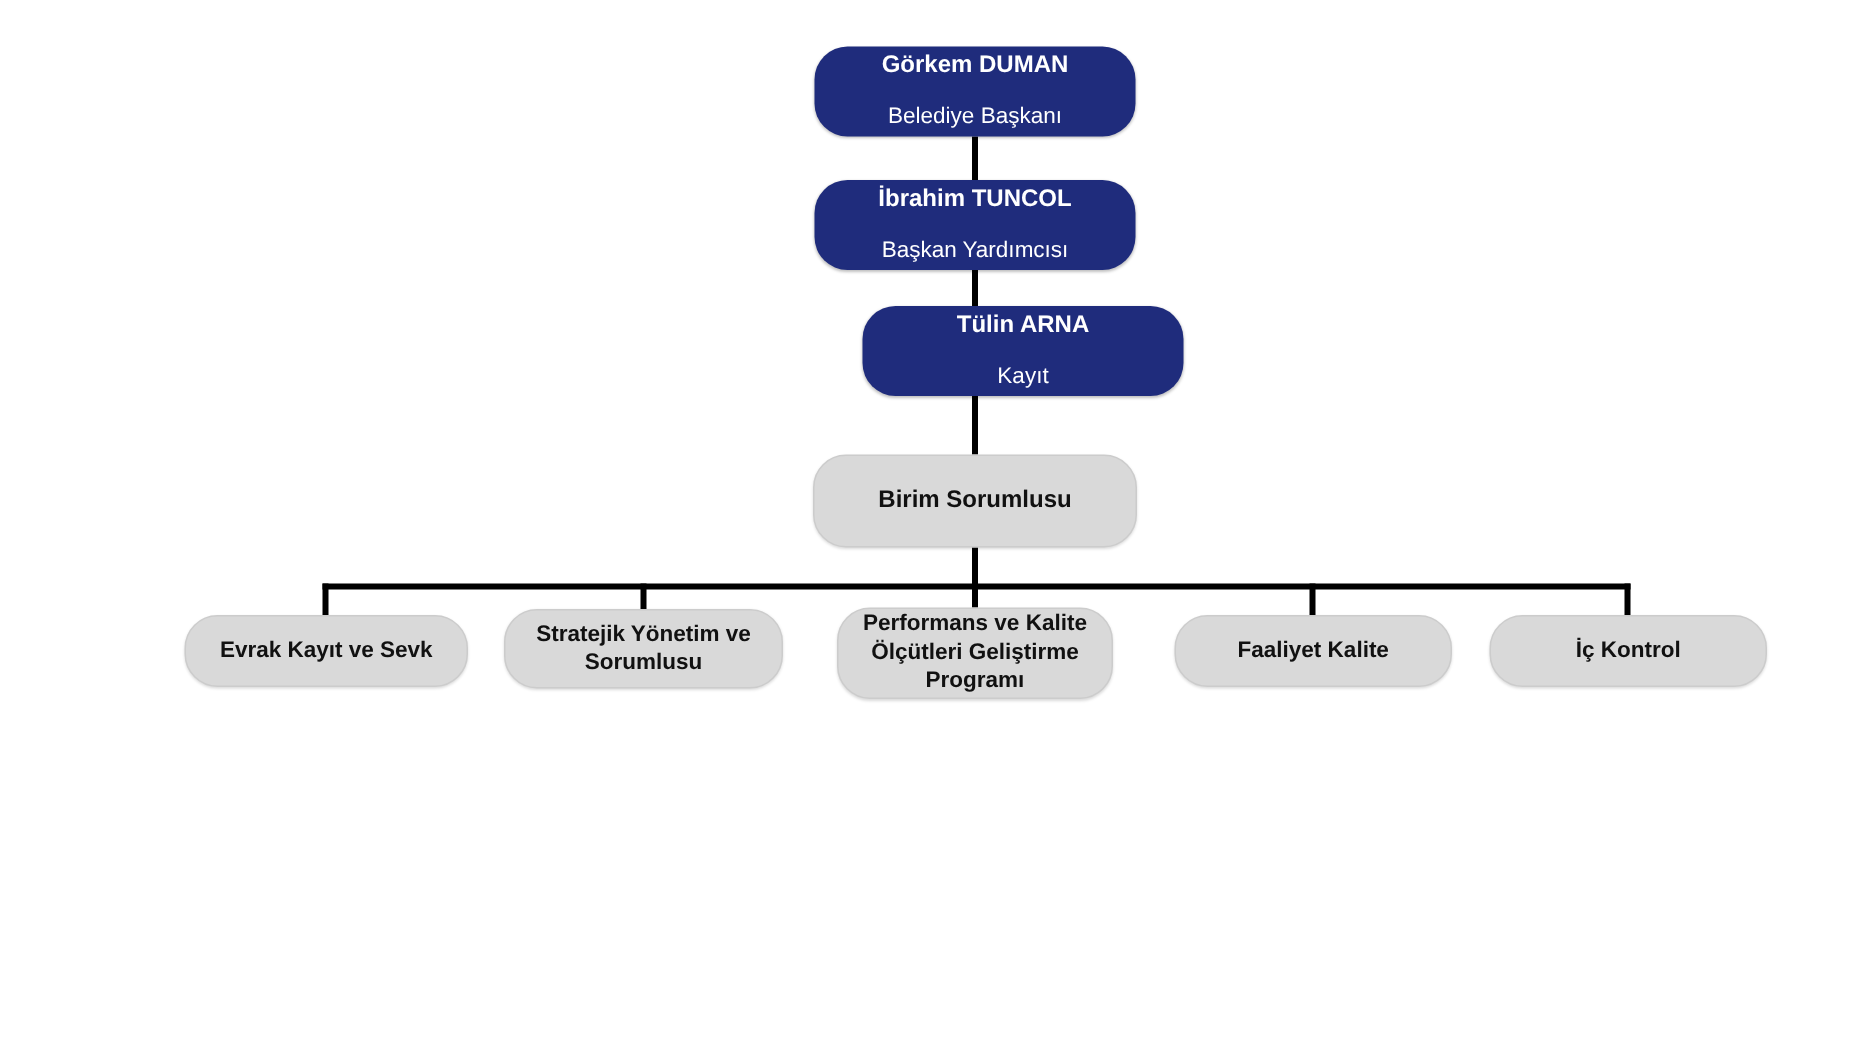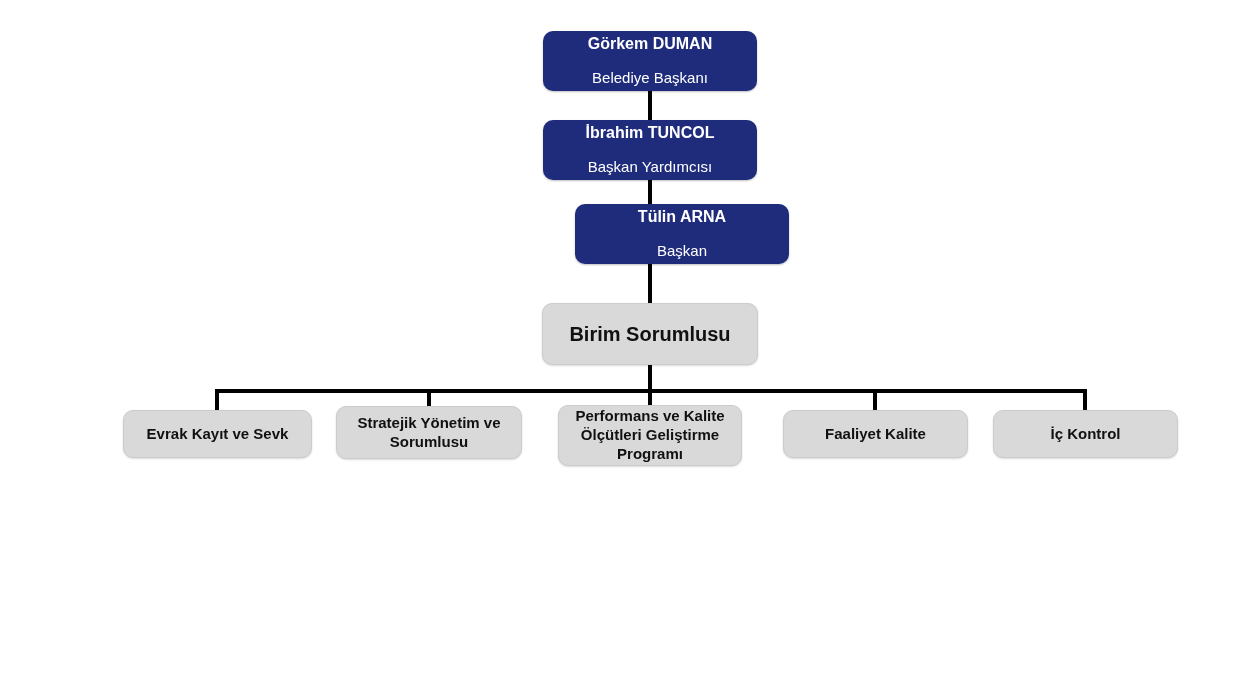--- a/index.html
+++ b/index.html
@@ -14,21 +14,21 @@
   body{font-family:"Liberation Sans", sans-serif;}
   .canvas{
     position:relative;
     width:1243px;
     height:700px;
     background:#ffffff;
     overflow:hidden;
   }
   .node{
     position:absolute;
-    border-radius:10px;
+    border-radius:22px;
     display:flex;
     flex-direction:column;
     align-items:center;
     justify-content:center;
     text-align:center;
   }
   .node.navy{
     background:var(--navy);
     color:var(--text_on_navy);
     box-shadow:0 1px 2px rgba(0,0,0,0.25);
@@ -49,21 +49,21 @@
     font-size:15px;
     line-height:1.25;
     margin-top:15px;
   }
   .node .label{
     font-weight:bold;
     font-size:15px;
     line-height:1.25;
     padding:0 10px;
   }
-  .node.lead .label{font-size:20px;}
+  .node.lead .label{font-size:16px;}
   
   .n-mayor   {left:543px; top:31px;  width:214px; height:60px;}
   .n-deputy  {left:543px; top:120px; width:214px; height:60px;}
   .n-director{left:575px; top:204px; width:214px; height:60px;}
   .n-lead    {left:542px; top:303px; width:216px; height:62px;}
   .n-u0{left:123px; top:410px; width:189px; height:48px;}
   .n-u1{left:336px; top:406px; width:186px; height:53px;}
   .n-u2{left:558px; top:405px; width:184px; height:61px;}
   .n-u3{left:783px; top:410px; width:185px; height:48px;}
   .n-u4{left:993px; top:410px; width:185px; height:48px;}
@@ -103,21 +103,21 @@
     <div class="role">Belediye Başkanı</div>
   </div>
 
   <div class="node navy n-deputy">
     <div class="name">İbrahim TUNCOL</div>
     <div class="role">Başkan Yardımcısı</div>
   </div>
 
   <div class="node navy n-director">
     <div class="name">Tülin ARNA</div>
-    <div class="role">Başkan</div>
+    <div class="role">Kayıt</div>
   </div>
 
   <div class="node gray lead n-lead">
     <div class="label">Birim Sorumlusu</div>
   </div>
 
   <div class="node gray n-u0">
     <div class="label">Evrak Kayıt ve Sevk</div>
   </div>
   <div class="node gray n-u1">

